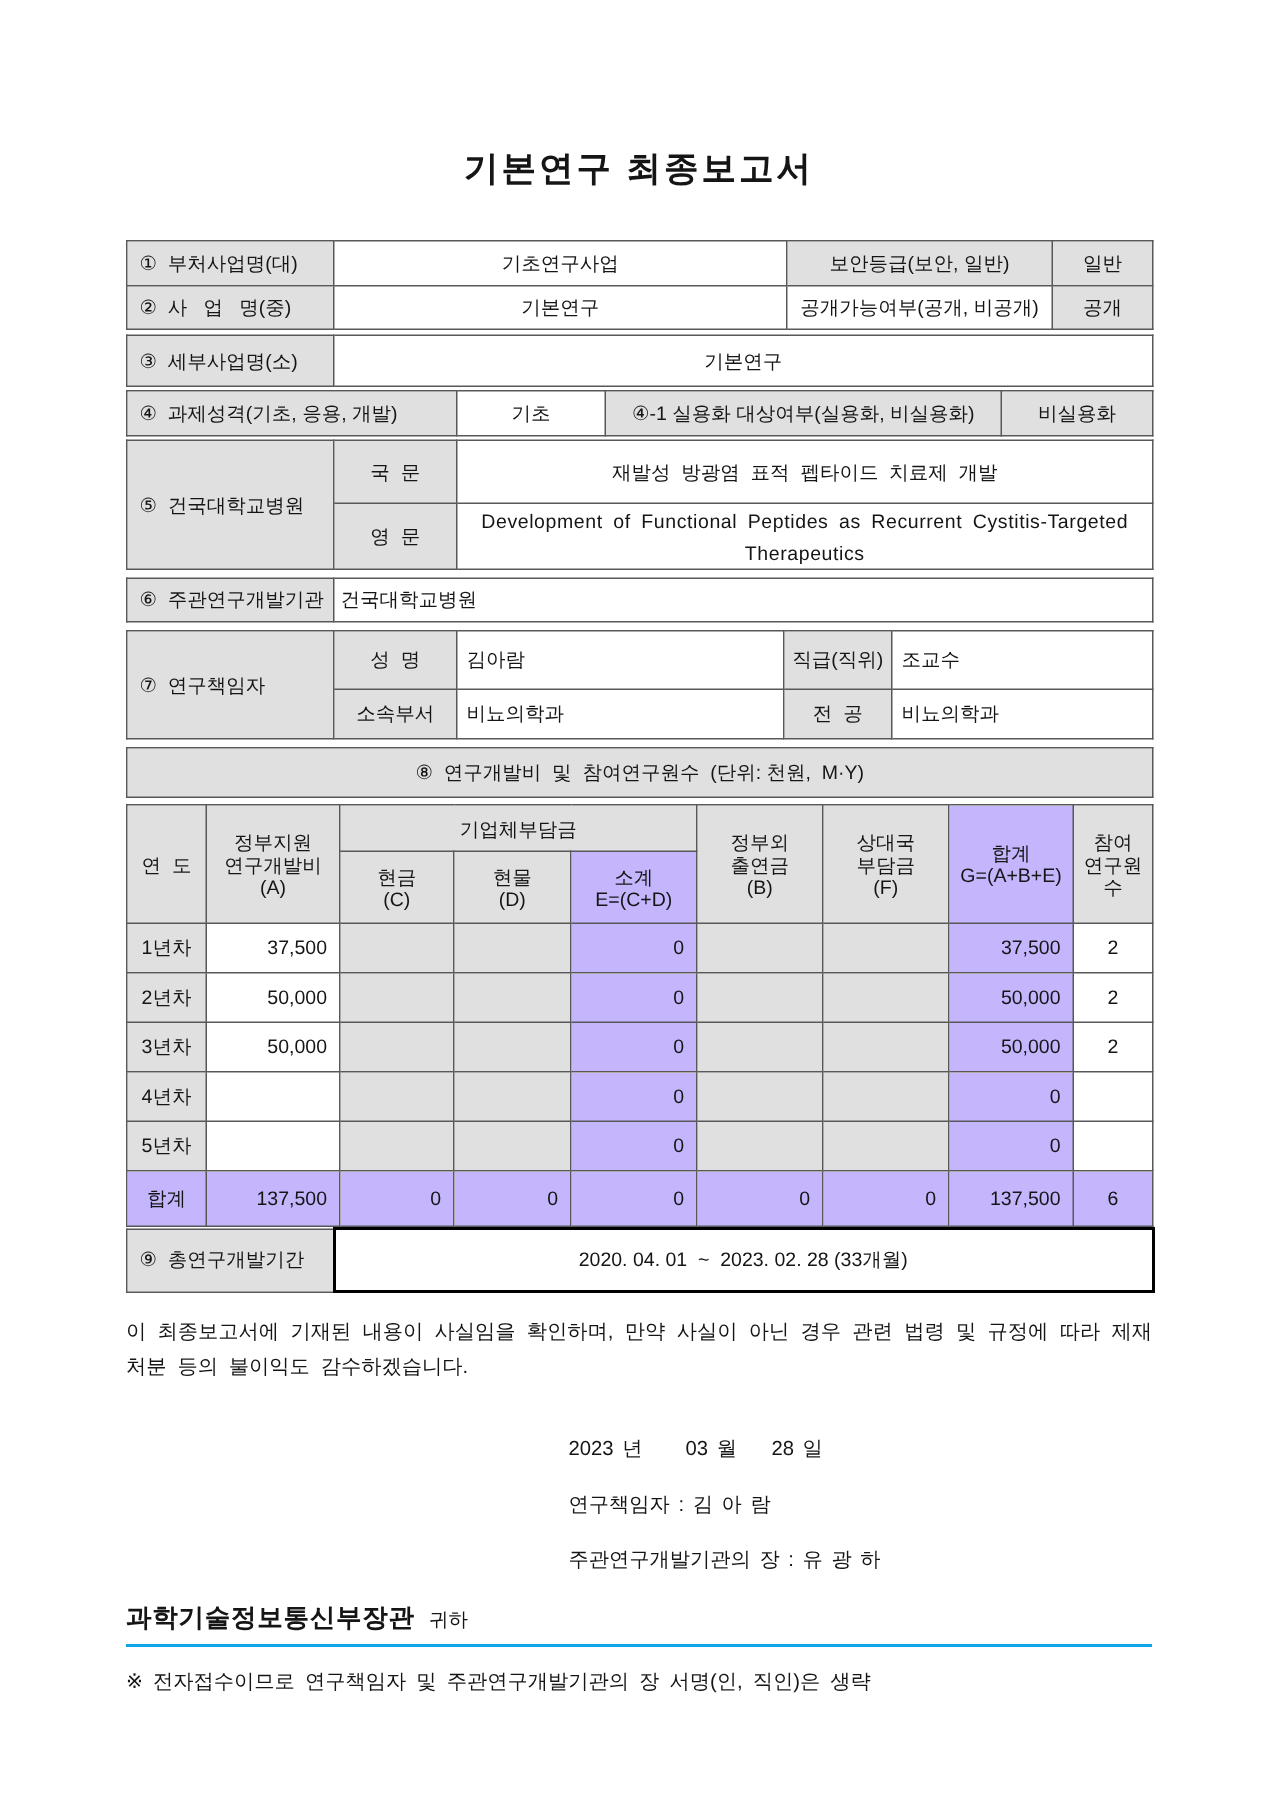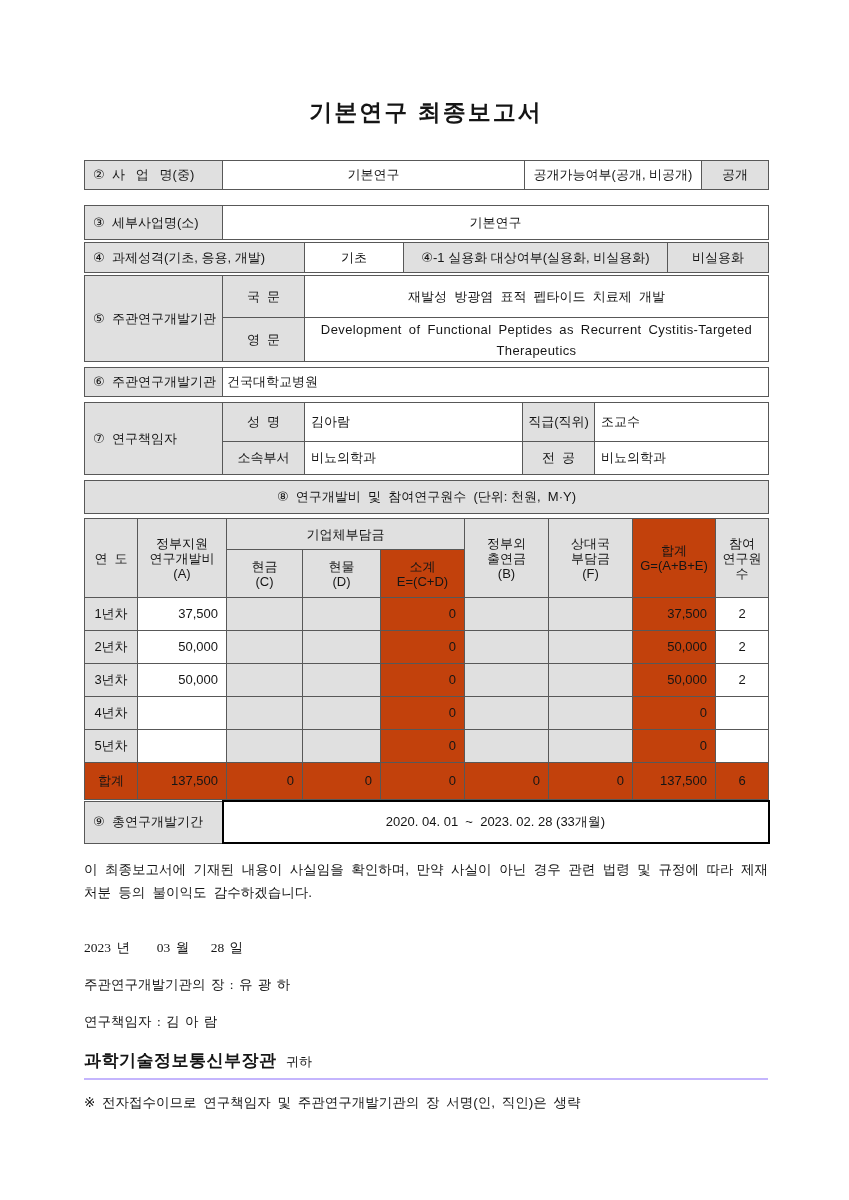--- a/index.html
+++ b/index.html
@@ -25,47 +25,47 @@
   td {
     border: 1px solid #585858;
     font-size: 13px;
     vertical-align: middle;
     padding: 0 6px;
     overflow: hidden;
     white-space: pre-wrap;
     line-height: 16px;
   }
   .gray { background: #e0e0e0; }
-  .orange { background: #c2410c; }
+  .orange { background: #c4b5fd; }
   .left { text-align: left; }
   .center { text-align: center; }
   .right { text-align: right; padding-right: 8px; }
   .lbl { padding-left: 8px; }
-  .mt3 { margin-top: 15px; }
+  .mt3 { margin-top: 3px; }
   .mt2 { margin-top: 2px; }
   .mt4 { margin-top: 4px; }
   .mt5 { margin-top: 5px; }
   .first-table { margin-top: 32px; }
   .eng-cell { letter-spacing: 0.4px; word-spacing: 3px; line-height: 21px; }
   .thick { border: 2px solid #000000; }
   .budget-head td { line-height: 15px; text-align: center; }
   .declaration {
     margin-top: 14px;
     font-size: 13.5px;
     line-height: 23px;
     text-align: justify;
     word-spacing: 3.5px;
     white-space: normal;
   }
-  .sign-block { margin-top: 34px; font-size: 13.5px; font-family: Liberation Serif, serif; }
+  .sign-block { margin-top: 34px; margin-left: 295px; font-size: 13.5px; }
   .sign-block div { white-space: pre; margin-bottom: 17px; line-height: 20px; word-spacing: 2px; }
   .recipient-line {
     margin-top: 8px;
     width: 684px;
-    border-bottom: 2px solid #c4b5fd;
+    border-bottom: 2px solid #0ea5e9;
     padding-bottom: 6px;
   }
   .recipient-main { font-size: 17px; font-weight: bold; letter-spacing: 0.5px; }
   .recipient-suffix { font-size: 13px; margin-left: 5px; }
   .footnote { margin-top: 14px; font-size: 13.5px; word-spacing: 3px; }
 </style>
 </head>
 <body>
 
 <div class="page">
@@ -74,20 +74,26 @@
     <div class="doc-title">기본연구 최종보고서</div>
 
     <table class="first-table">
       <colgroup>
           <col style="width:138px">
           <col style="width:302px">
           <col style="width:177px">
           <col style="width:67px">
         </colgroup>
       <tbody>
+          <tr style="height:30px">
+        <td class="gray left lbl">①  부처사업명(대)</td>
+        <td class="center">기초연구사업</td>
+        <td class="gray center" style="padding:0 2px">보안등급(보안, 일반)</td>
+        <td class="gray center">일반</td>
+      </tr>
       <tr style="height:29px">
         <td class="gray left lbl">②  사   업   명(중)</td>
         <td class="center">기본연구</td>
         <td class="center" style="padding:0 1px">공개가능여부(공개, 비공개)</td>
         <td class="gray center">공개</td>
       </tr>
     </tbody>
       </table>
 
     <table class="mt3">
@@ -121,21 +127,21 @@
       </table>
 
     <table class="mt2">
       <colgroup>
           <col style="width:138px">
           <col style="width:82px">
           <col style="width:464px">
         </colgroup>
       <tbody>
           <tr style="height:42px">
-        <td rowspan="2" class="gray left lbl">⑤  주관연구개발기관</td>
+        <td rowspan="2" class="gray left lbl">⑤  건국대학교병원</td>
         <td class="gray center">국  문</td>
         <td class="center">재발성  방광염  표적  펩타이드  치료제  개발</td>
       </tr>
       <tr style="height:44px">
         <td class="gray center">영  문</td>
         <td class="center eng-cell">Development of Functional Peptides as Recurrent Cystitis-Targeted Therapeutics</td>
       </tr>
     </tbody>
       </table>
 
@@ -306,22 +312,22 @@
         <td class="gray left lbl">⑨  총연구개발기간</td>
         <td class="center thick">2020. 04. 01  ~  2023. 02. 28 (33개월)</td>
       </tr>
     </tbody>
       </table>
 
     <div class="declaration">이 최종보고서에 기재된 내용이 사실임을 확인하며, 만약 사실이 아닌 경우 관련 법령 및 규정에 따라 제재 처분 등의 불이익도 감수하겠습니다.</div>
 
     <div class="sign-block">
       <div>2023 년     03 월    28 일</div>
+      <div>연구책임자 : 김 아 람</div>
       <div>주관연구개발기관의 장 : 유 광 하</div>
-      <div>연구책임자 : 김 아 람</div>
     </div>
 
     <div class="recipient-line">
       <span class="recipient-main">과학기술정보통신부장관</span>
       <span class="recipient-suffix">귀하</span>
     </div>
 
     <div class="footnote">※  전자접수이므로  연구책임자  및  주관연구개발기관의  장  서명(인,  직인)은  생략</div>
 
   </div>

